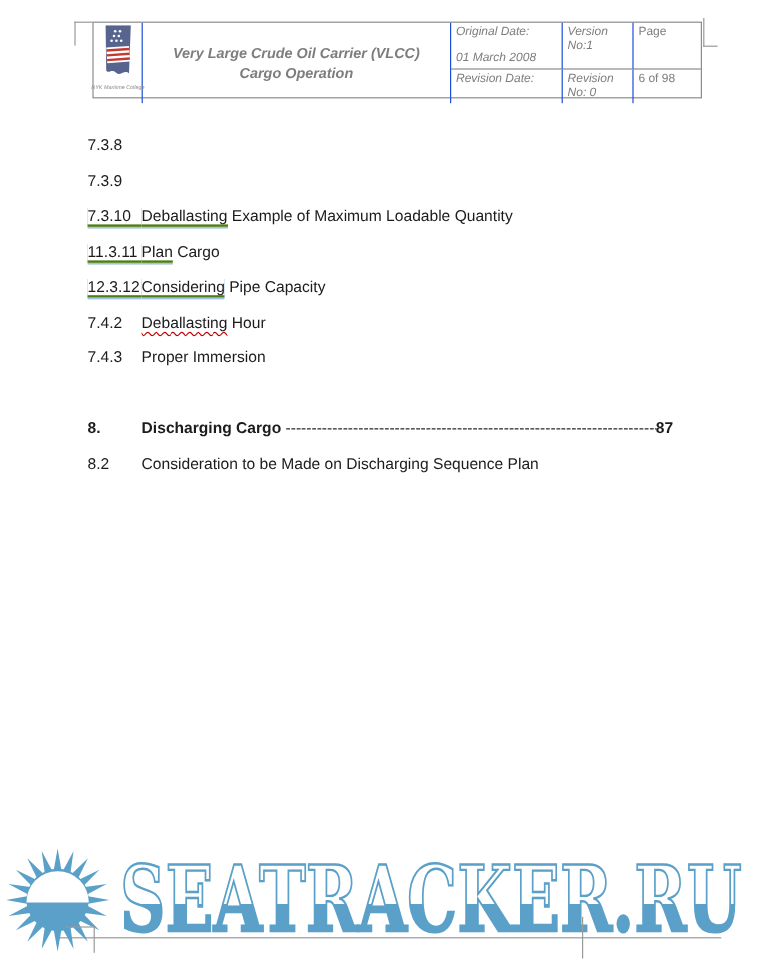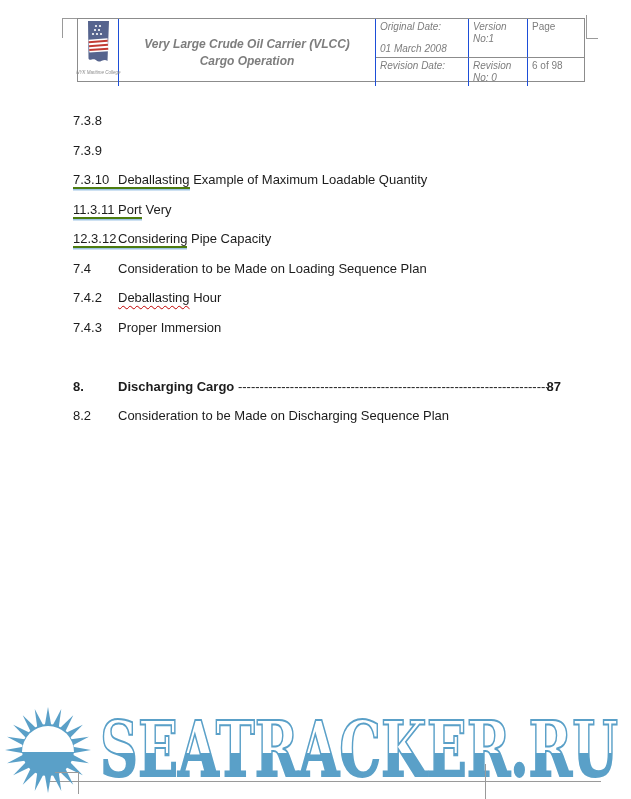--- a/index.html
+++ b/index.html
@@ -85,23 +85,22 @@
 
 <div class="artifact z-low" style="left:62px;top:18px;width:15px;height:1px;"></div>
 <div class="artifact z-low" style="left:62px;top:18px;width:1px;height:20px;"></div>
 <div class="artifact z-low" style="left:586px;top:15px;width:1px;height:24px;"></div>
 <div class="artifact z-low" style="left:586px;top:38px;width:12px;height:1px;"></div>
 
 <div class="toc">
     <div class="toc-row"><span class="toc-num">7.3.8</span></div>
     <div class="toc-row"><span class="toc-num">7.3.9</span></div>
     <div class="toc-row"><span class="toc-num ul">7.3.10</span><span class="toc-text"><span class="ul">Deballasting</span><span> Example of Maximum Loadable Quantity</span></span></div>
-    <div class="toc-row"><span class="toc-num ul">11.3.11</span><span class="toc-text"><span class="ul">Port</span><span> Very</span></span></div>
+    <div class="toc-row"><span class="toc-num ul">11.3.11</span><span class="toc-text"><span class="ul">Plan</span><span> Cargo</span></span></div>
     <div class="toc-row"><span class="toc-num ul">12.3.12</span><span class="toc-text"><span class="ul">Considering</span><span> Pipe Capacity</span></span></div>
-    <div class="toc-row"><span class="toc-num">7.4</span><span class="toc-text"><span>Consideration to be Made on Loading Sequence Plan</span></span></div>
     <div class="toc-row"><span class="toc-num">7.4.2</span><span class="toc-text"><span class="spell">Deballasting</span><span> Hour</span></span></div>
     <div class="toc-row"><span class="toc-num">7.4.3</span><span class="toc-text"><span>Proper Immersion</span></span></div>
     <div class="toc-spacer"></div>
     <div class="toc-row bold"><span class="toc-num">8.</span><span class="toc-text"><span>Discharging Cargo </span></span><span class="toc-leader">--------------------------------------------------------------------------</span><span class="toc-page">87</span></div>
     <div class="toc-row"><span class="toc-num">8.2</span><span class="toc-text"><span>Consideration to be Made on Discharging Sequence Plan</span></span></div>
   </div>
 
 <div class="artifact z-low" style="left:47px;top:781px;width:554px;height:1px;"></div>
 <div class="artifact z-high" style="left:55px;top:772px;width:23px;height:1px;"></div>
 <div class="artifact z-high" style="left:78px;top:772px;width:1px;height:22px;"></div>

